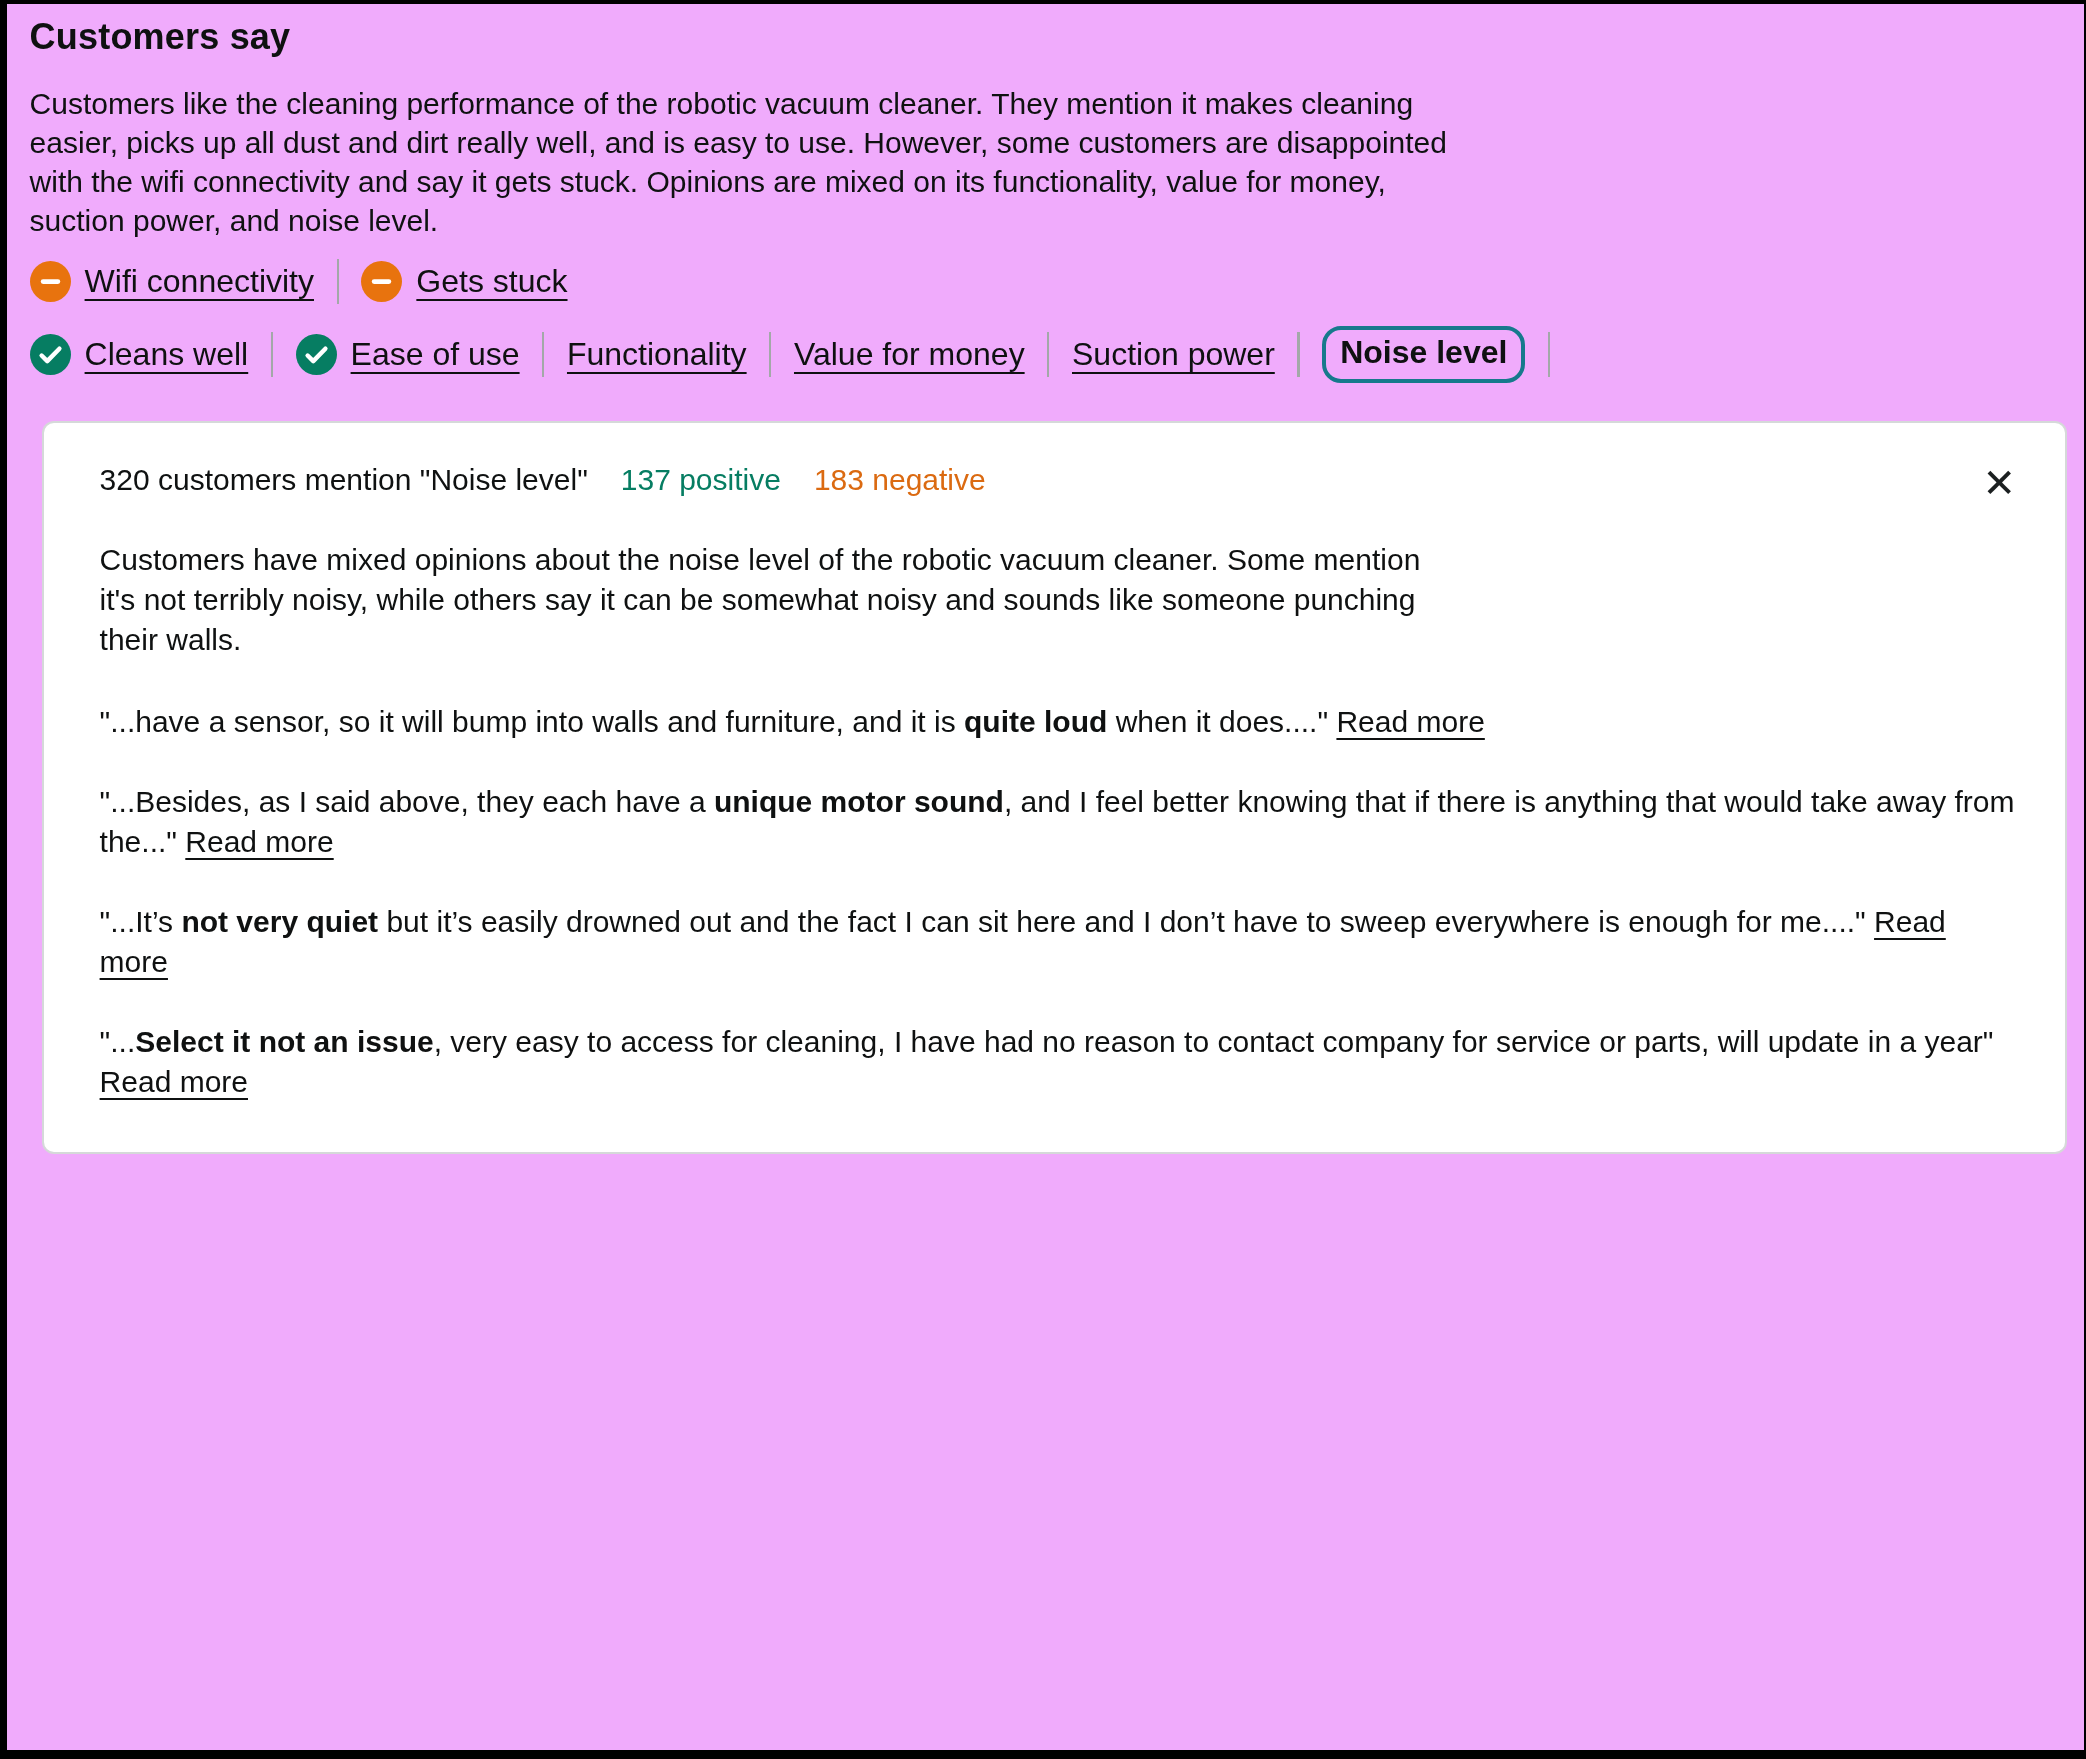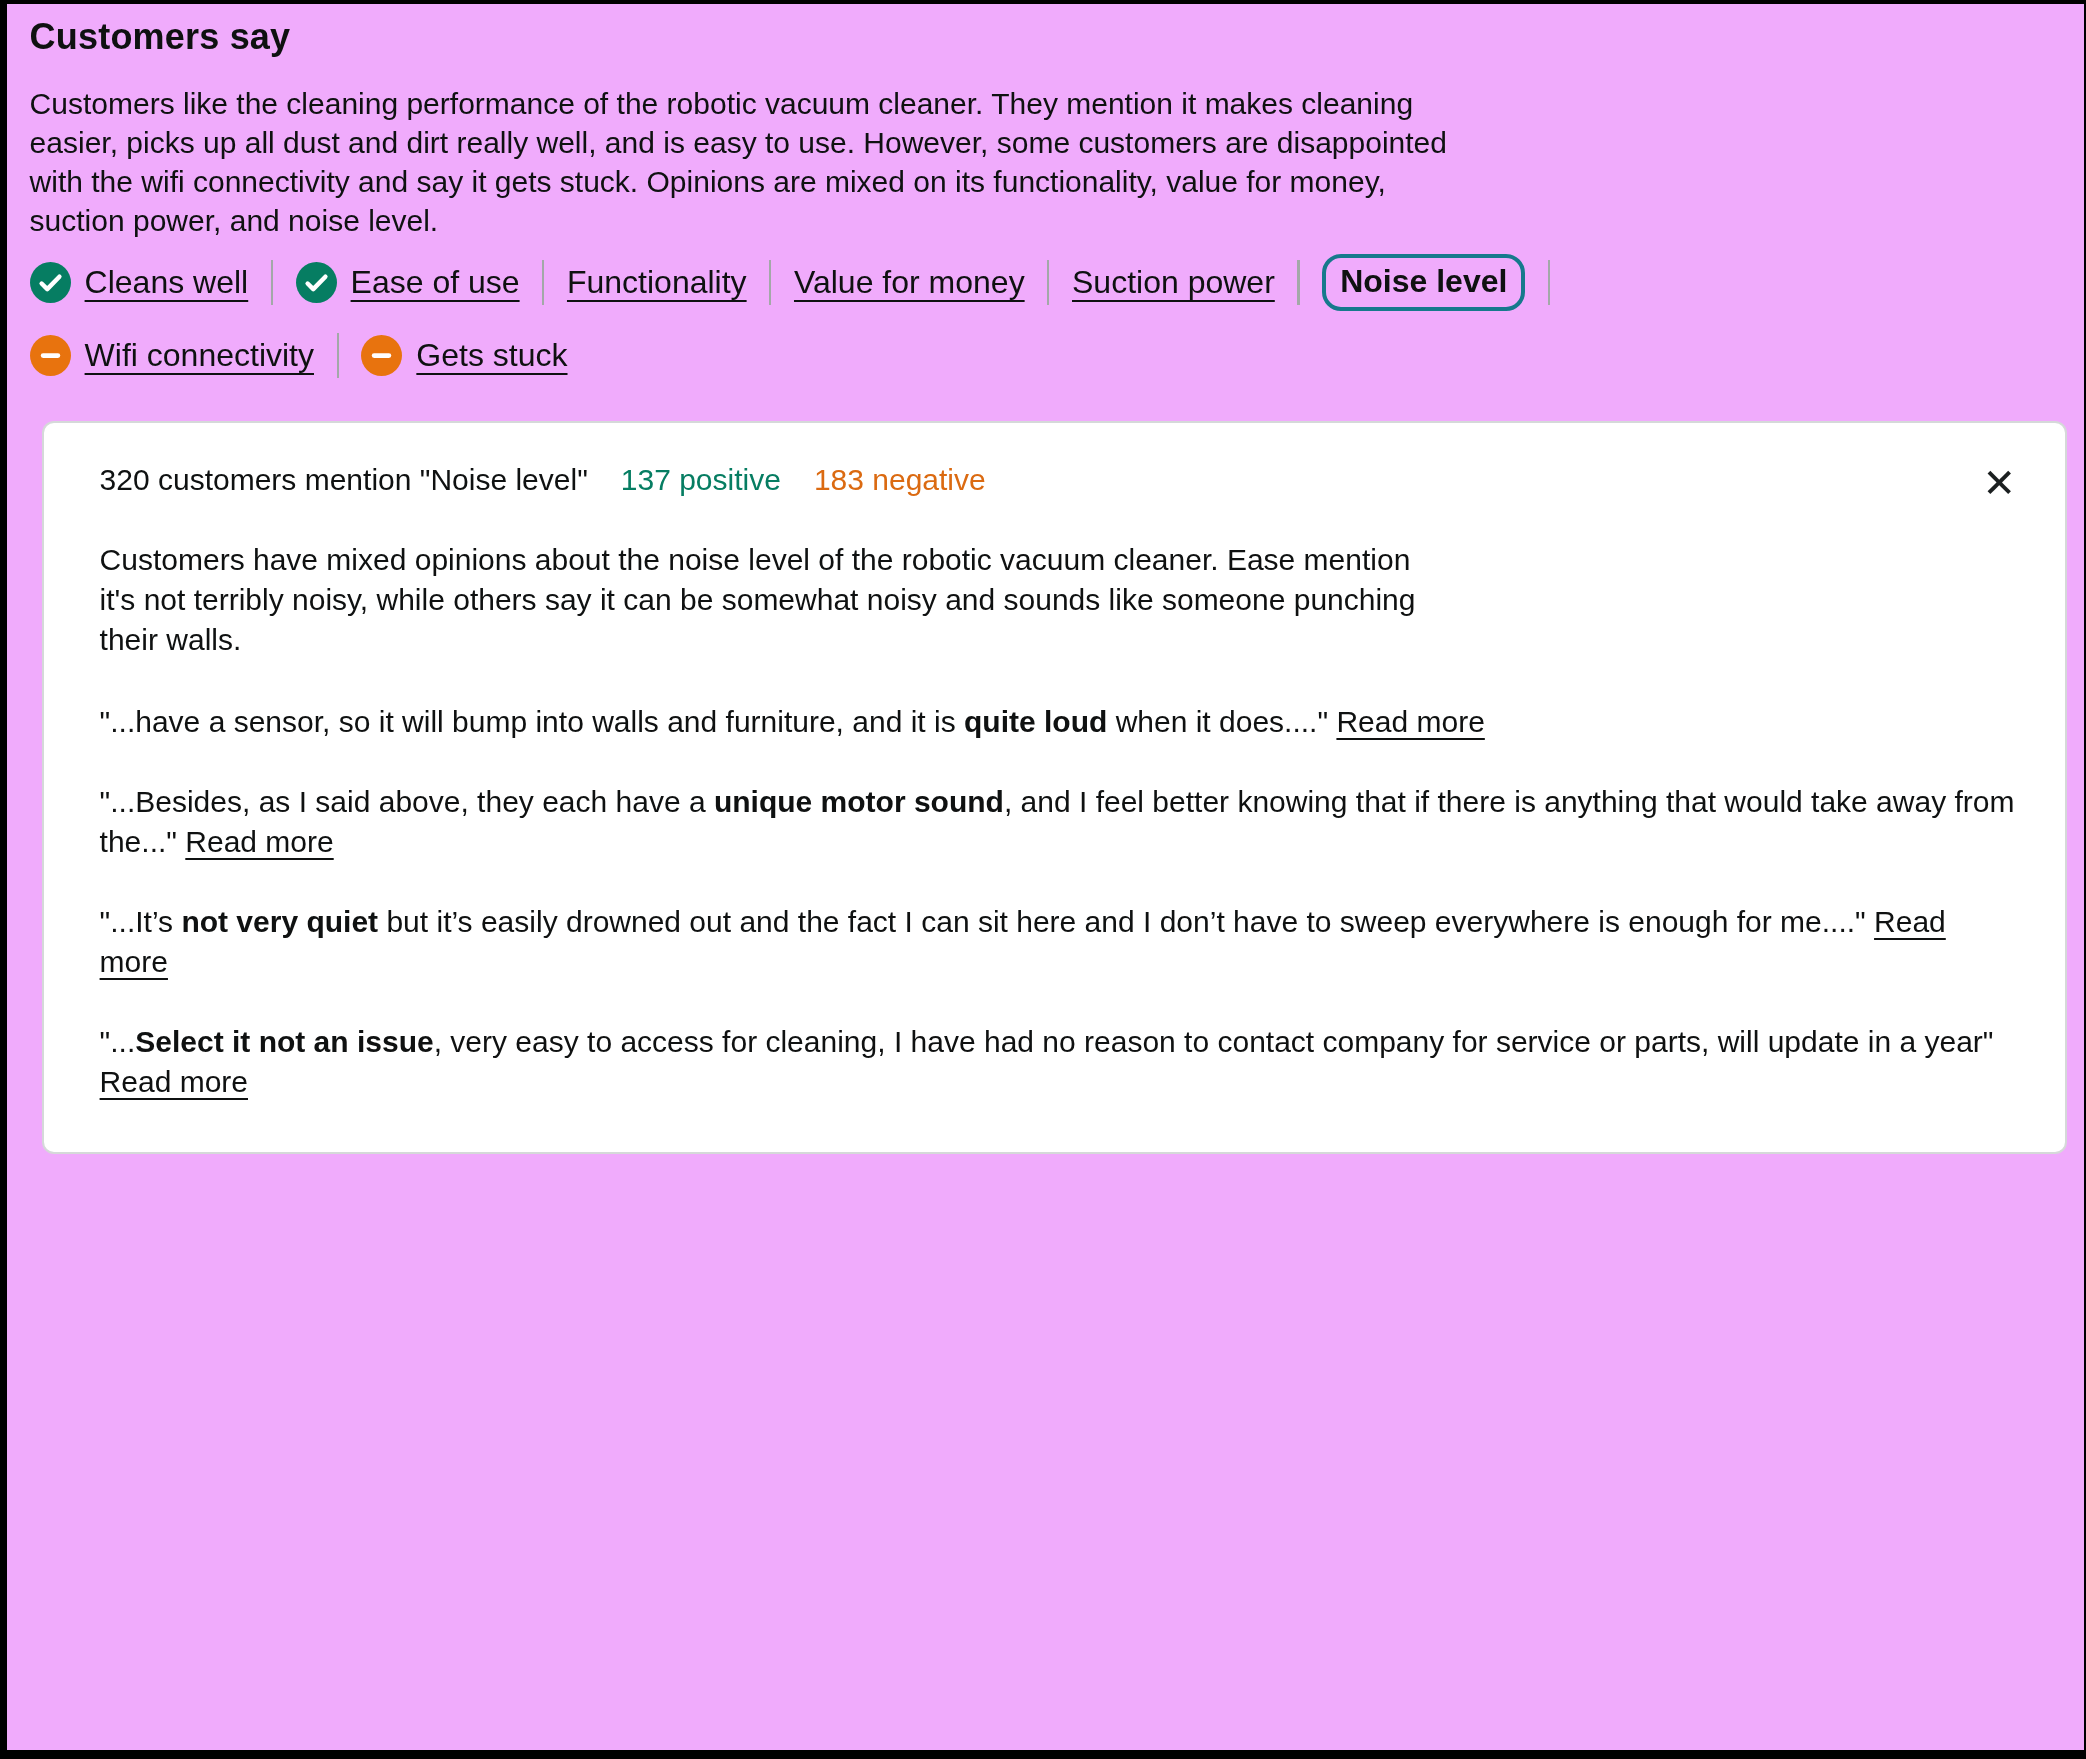--- a/index.html
+++ b/index.html
@@ -121,20 +121,38 @@
     <p class="summary">Customers like the cleaning performance of the robotic vacuum cleaner. They mention it makes cleaning
 easier, picks up all dust and dirt really well, and is easy to use. However, some customers are disappointed
 with the wifi connectivity and say it gets stuck. Opinions are mixed on its functionality, value for money,
 suction power, and noise level.</p>
 
 
 
     <div class="chips-row">
       <span class="chip">
         <svg class="aspect-icon" viewBox="0 0 24 24">
+            <circle cx="12" cy="12" r="12" fill="#E8730E"></circle>
+            <rect x="6.3" y="10.7" width="11.4" height="2.7" rx="1.35" fill="#fff"></rect>
+          </svg>
+        <span class="label">Wifi connectivity</span>
+      </span>
+      <span class="divider"></span>
+      <span class="chip">
+        <svg class="aspect-icon" viewBox="0 0 24 24">
+            <circle cx="12" cy="12" r="12" fill="#E8730E"></circle>
+            <rect x="6.3" y="10.7" width="11.4" height="2.7" rx="1.35" fill="#fff"></rect>
+          </svg>
+        <span class="label">Gets stuck</span>
+      </span>
+    </div>
+
+    <div class="chips-row">
+      <span class="chip">
+        <svg class="aspect-icon" viewBox="0 0 24 24">
             <circle cx="12" cy="12" r="12" fill="#067D62"></circle>
             <path d="M6.8 12.6l3.3 3.3 7.1-7.3" fill="none" stroke="#fff" stroke-width="2.6" stroke-linecap="round" stroke-linejoin="round"></path>
           </svg>
         <span class="label">Cleans well</span>
       </span>
       <span class="divider"></span>
       <span class="chip">
         <svg class="aspect-icon" viewBox="0 0 24 24">
             <circle cx="12" cy="12" r="12" fill="#067D62"></circle>
             <path d="M6.8 12.6l3.3 3.3 7.1-7.3" fill="none" stroke="#fff" stroke-width="2.6" stroke-linecap="round" stroke-linejoin="round"></path>
@@ -151,49 +169,31 @@
       </span>
       <span class="divider"></span>
       <span class="chip">
         <span class="label">Suction power</span>
       </span>
       <span class="divider"></span>
       <span class="chip selected">
         <span class="label">Noise level</span>
       </span>
       <span class="divider"></span>
-    </div>
-
-    <div class="chips-row">
-      <span class="chip">
-        <svg class="aspect-icon" viewBox="0 0 24 24">
-            <circle cx="12" cy="12" r="12" fill="#E8730E"></circle>
-            <rect x="6.3" y="10.7" width="11.4" height="2.7" rx="1.35" fill="#fff"></rect>
-          </svg>
-        <span class="label">Wifi connectivity</span>
-      </span>
-      <span class="divider"></span>
-      <span class="chip">
-        <svg class="aspect-icon" viewBox="0 0 24 24">
-            <circle cx="12" cy="12" r="12" fill="#E8730E"></circle>
-            <rect x="6.3" y="10.7" width="11.4" height="2.7" rx="1.35" fill="#fff"></rect>
-          </svg>
-        <span class="label">Gets stuck</span>
-      </span>
     </div>
 
     <div class="panel">
       <div class="panel-header">
         <span class="mentions">320 customers mention "Noise level"</span>
         <span class="pos">137 positive</span>
         <span class="neg">183 negative</span>
         <button class="close-btn">✕</button>
       </div>
 
-      <p class="overview">Customers have mixed opinions about the noise level of the robotic vacuum cleaner. Ease mention
+      <p class="overview">Customers have mixed opinions about the noise level of the robotic vacuum cleaner. Some mention
 it's not terribly noisy, while others say it can be somewhat noisy and sounds like someone punching
 their walls.</p>
 
       <p class="quote"><span>"...have a sensor, so it will bump into walls and furniture, and it is </span><b>quite loud</b><span> when it does...." </span><a class="read-more">Read more</a></p>
 
       <p class="quote"><span>"...Besides, as I said above, they each have a </span><b>unique motor sound</b><span>, and I feel better knowing that if there is anything that would take away from the..." </span><a class="read-more">Read more</a></p>
 
       <p class="quote"><span>"...It’s </span><b>not very quiet</b><span> but it’s easily drowned out and the fact I can sit here and I don’t have to sweep everywhere is enough for me...." </span><a class="read-more">Read more</a></p>
 
       <p class="quote"><span>"...</span><b>Select it not an issue</b><span>, very easy to access for cleaning, I have had no reason to contact company for service or parts, will update in a year" </span><a class="read-more">Read more</a></p>

